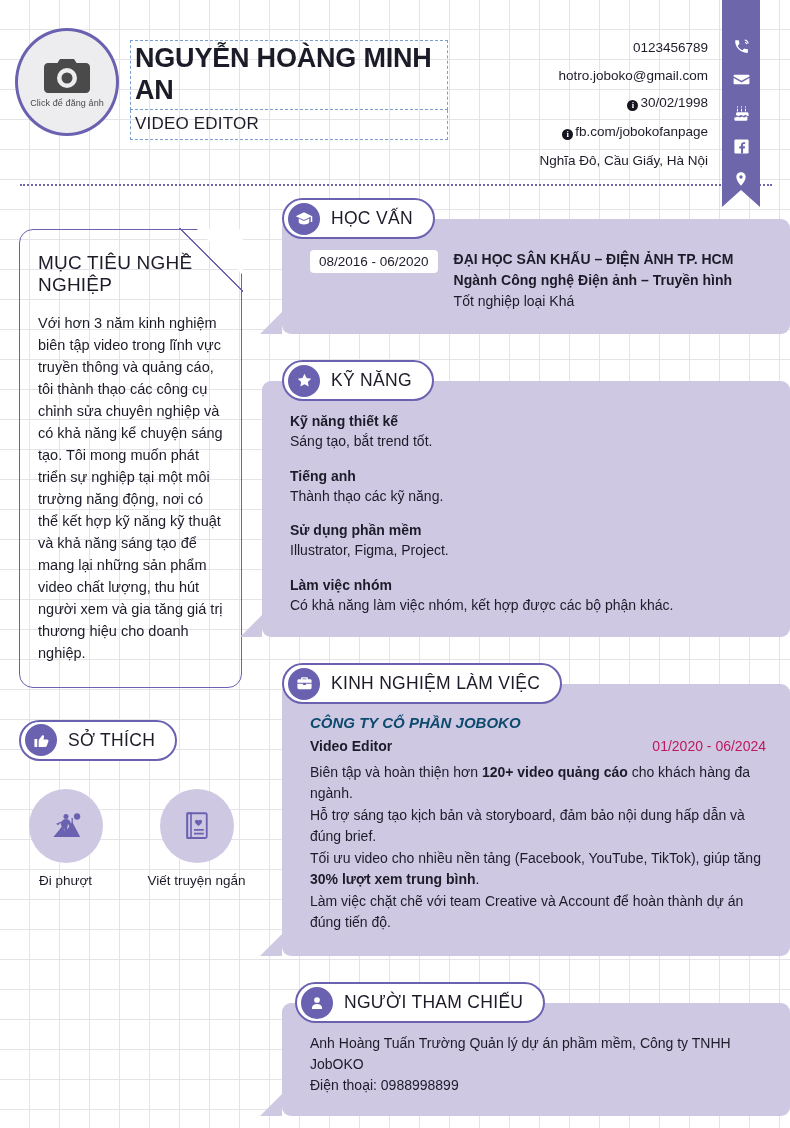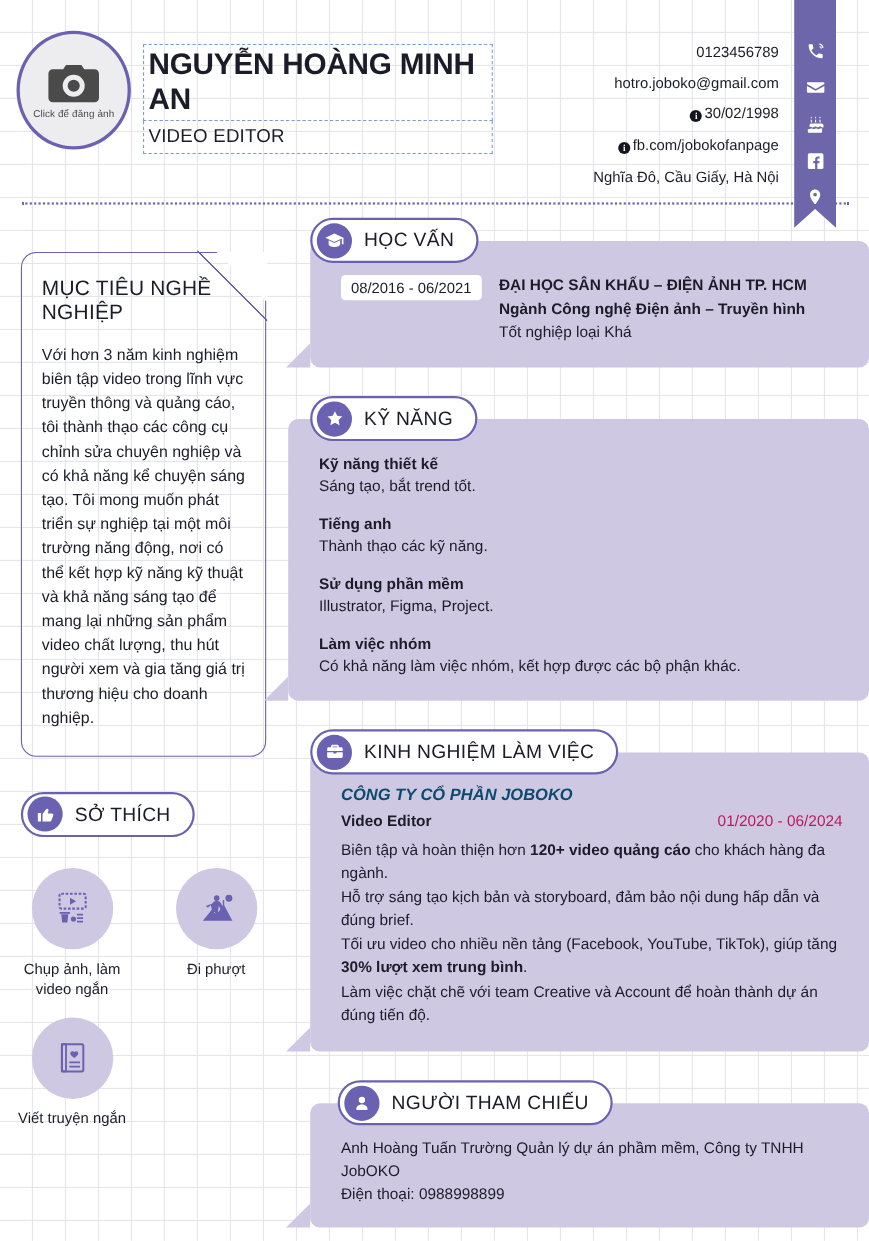--- a/index.html
+++ b/index.html
@@ -445,33 +445,20 @@
         <span class="pill-icon">
           <svg width="17" height="17" viewBox="0 0 24 24">
               <path d="M2 10h4v11H2zM8 21h9.3c1 0 1.9-.6 2.2-1.6l2.3-6.3c.4-1.2-.5-2.5-1.8-2.5h-5.2l.8-3.9c.2-.9-.3-1.8-1.2-2.1-.7-.2-1.4 0-1.8.6L8 11.2V21z"></path>
             </svg>
         </span>
         <span class="pill-label">SỞ THÍCH</span>
       </div>
     </div>
 
     <div class="hobby-grid">
-      <div class="hobby">
-        <div class="hobby-circle">
-          <svg width="38" height="38" viewBox="0 0 48 48">
-            <rect x="9" y="7" width="30" height="17" rx="2" fill="none" stroke="#6a62b0" stroke-width="2.4" stroke-dasharray="3 2"></rect>
-            <path d="M21 11.5l7 4-7 4z" fill="#6a62b0"></path>
-            <path d="M9 28h12v2H9z" fill="#6a62b0"></path>
-            <path d="M11 30.5h8l-1 9.5h-6z" fill="#6a62b0"></path>
-            <circle cx="25" cy="36" r="3" fill="#6a62b0"></circle>
-            <path d="M29 30h7v2h-7zM29 34h7v2h-7zM29 38h7v2h-7z" fill="#6a62b0"></path>
-          </svg>
-        </div>
-        <div class="hobby-label">Chụp ảnh, làm video ngắn</div>
-      </div>
 
       <div class="hobby">
         <div class="hobby-circle">
           <svg width="38" height="38" viewBox="0 0 48 48">
             <circle cx="38" cy="12" r="4" fill="#6a62b0"></circle>
             <path d="M8 38l10-12 6 5 8-12 10 19z" fill="#6a62b0"></path>
             <circle cx="24" cy="12" r="3.2" fill="#6a62b0"></circle>
             <path d="M19 18c1-2 3-3 5-3s4 1 5 3l3 6-3 1.5-2.5-4.5-1 6 3 7-3 1.5-4-8-4 6-3-1.5 4-7-1.5-5-3 3-2.5-2z" fill="#6a62b0"></path>
             <path d="M31 14h1.6v14H31z" fill="#6a62b0"></path>
           </svg>
@@ -501,21 +488,21 @@
           <svg width="18" height="18" viewBox="0 0 24 24">
               <path d="M12 3L1 8.2l11 5.2 9-4.3V16h2V8.2L12 3z"></path>
               <path d="M5 11.3V16c0 1.9 3.1 3.4 7 3.4s7-1.5 7-3.4v-4.7l-7 3.3-7-3.3z"></path>
             </svg>
         </span>
         <span class="pill-label">HỌC VẤN</span>
       </div>
     </div>
     <div class="card" style="margin-left:20px;">
       <div class="edu-row">
-        <div class="edu-date">08/2016 - 06/2021</div>
+        <div class="edu-date">08/2016 - 06/2020</div>
         <div>
           <div class="edu-school">ĐẠI HỌC SÂN KHẤU – ĐIỆN ẢNH TP. HCM</div>
           <div class="edu-major">Ngành Công nghệ Điện ảnh – Truyền hình</div>
           <div class="edu-note">Tốt nghiệp loại Khá</div>
         </div>
       </div>
     </div>
 
     <div class="sec-gap" style="margin-left:20px;">
       <div class="pill">
@@ -564,21 +551,21 @@
         <span class="exp-date">01/2020 - 06/2024</span>
       </div>
       <div class="exp-bullets">
         <p><span>Biên tập và hoàn thiện hơn </span><b>120+ video quảng cáo</b><span> cho khách hàng đa ngành.</span></p>
         <p><span>Hỗ trợ sáng tạo kịch bản và storyboard, đảm bảo nội dung hấp dẫn và đúng brief.</span></p>
         <p><span>Tối ưu video cho nhiều nền tảng (Facebook, YouTube, TikTok), giúp tăng </span><b>30% lượt xem trung bình</b><span>.</span></p>
         <p><span>Làm việc chặt chẽ với team Creative và Account để hoàn thành dự án đúng tiến độ.</span></p>
       </div>
     </div>
 
-    <div class="sec-gap" style="margin-left:32px;padding-left:13px;">
+    <div class="sec-gap" style="margin-left:20px;padding-left:13px;">
       <div class="pill">
         <span class="pill-icon">
           <svg width="16" height="16" viewBox="0 0 24 24">
               <circle cx="12" cy="7.5" r="4.3"></circle>
               <path d="M12 13.5c-4.2 0-7.5 2.6-7.5 5.2V21h15v-2.3c0-2.6-3.3-5.2-7.5-5.2z"></path>
             </svg>
         </span>
         <span class="pill-label">NGƯỜI THAM CHIẾU</span>
       </div>
     </div>

